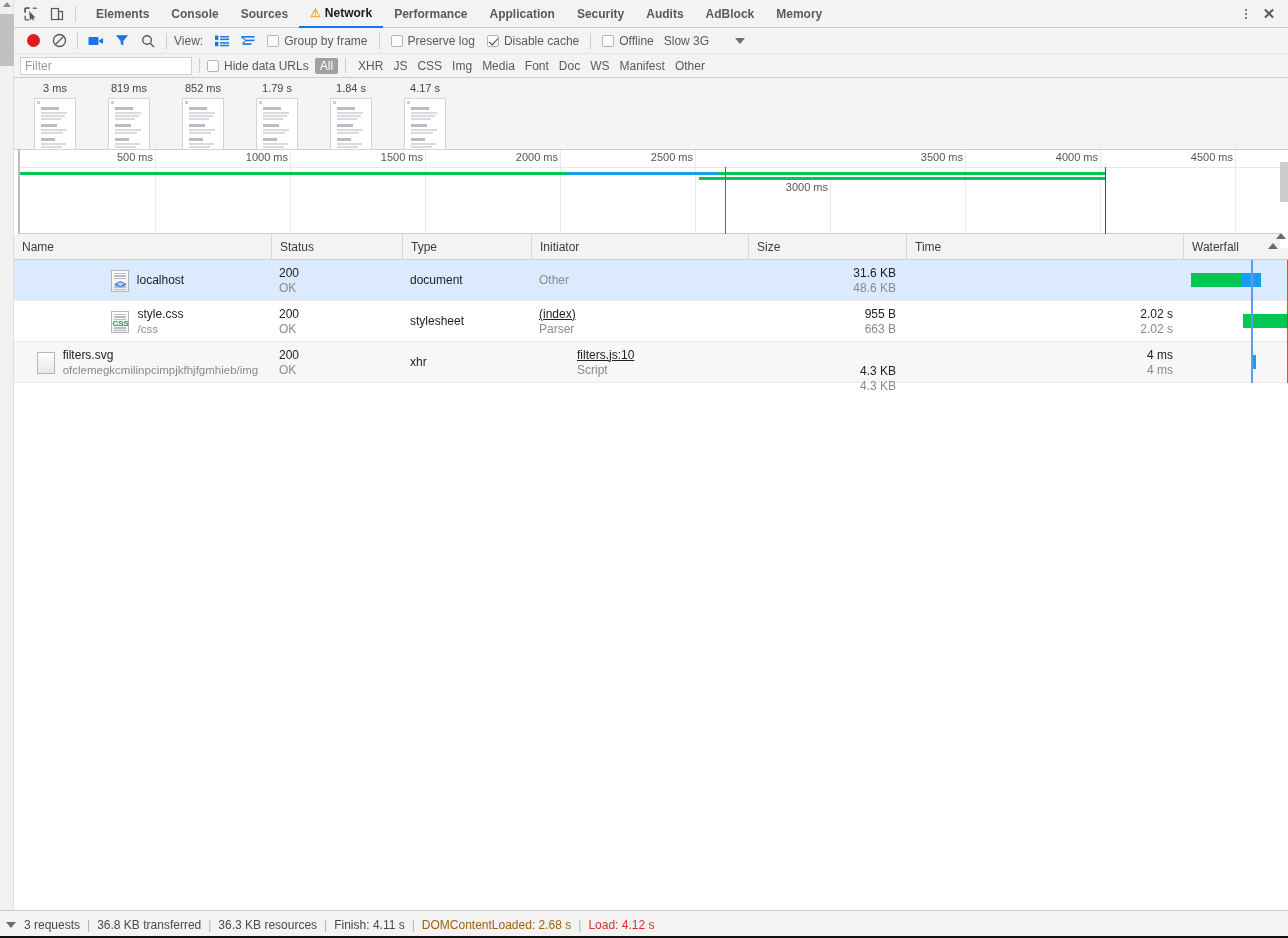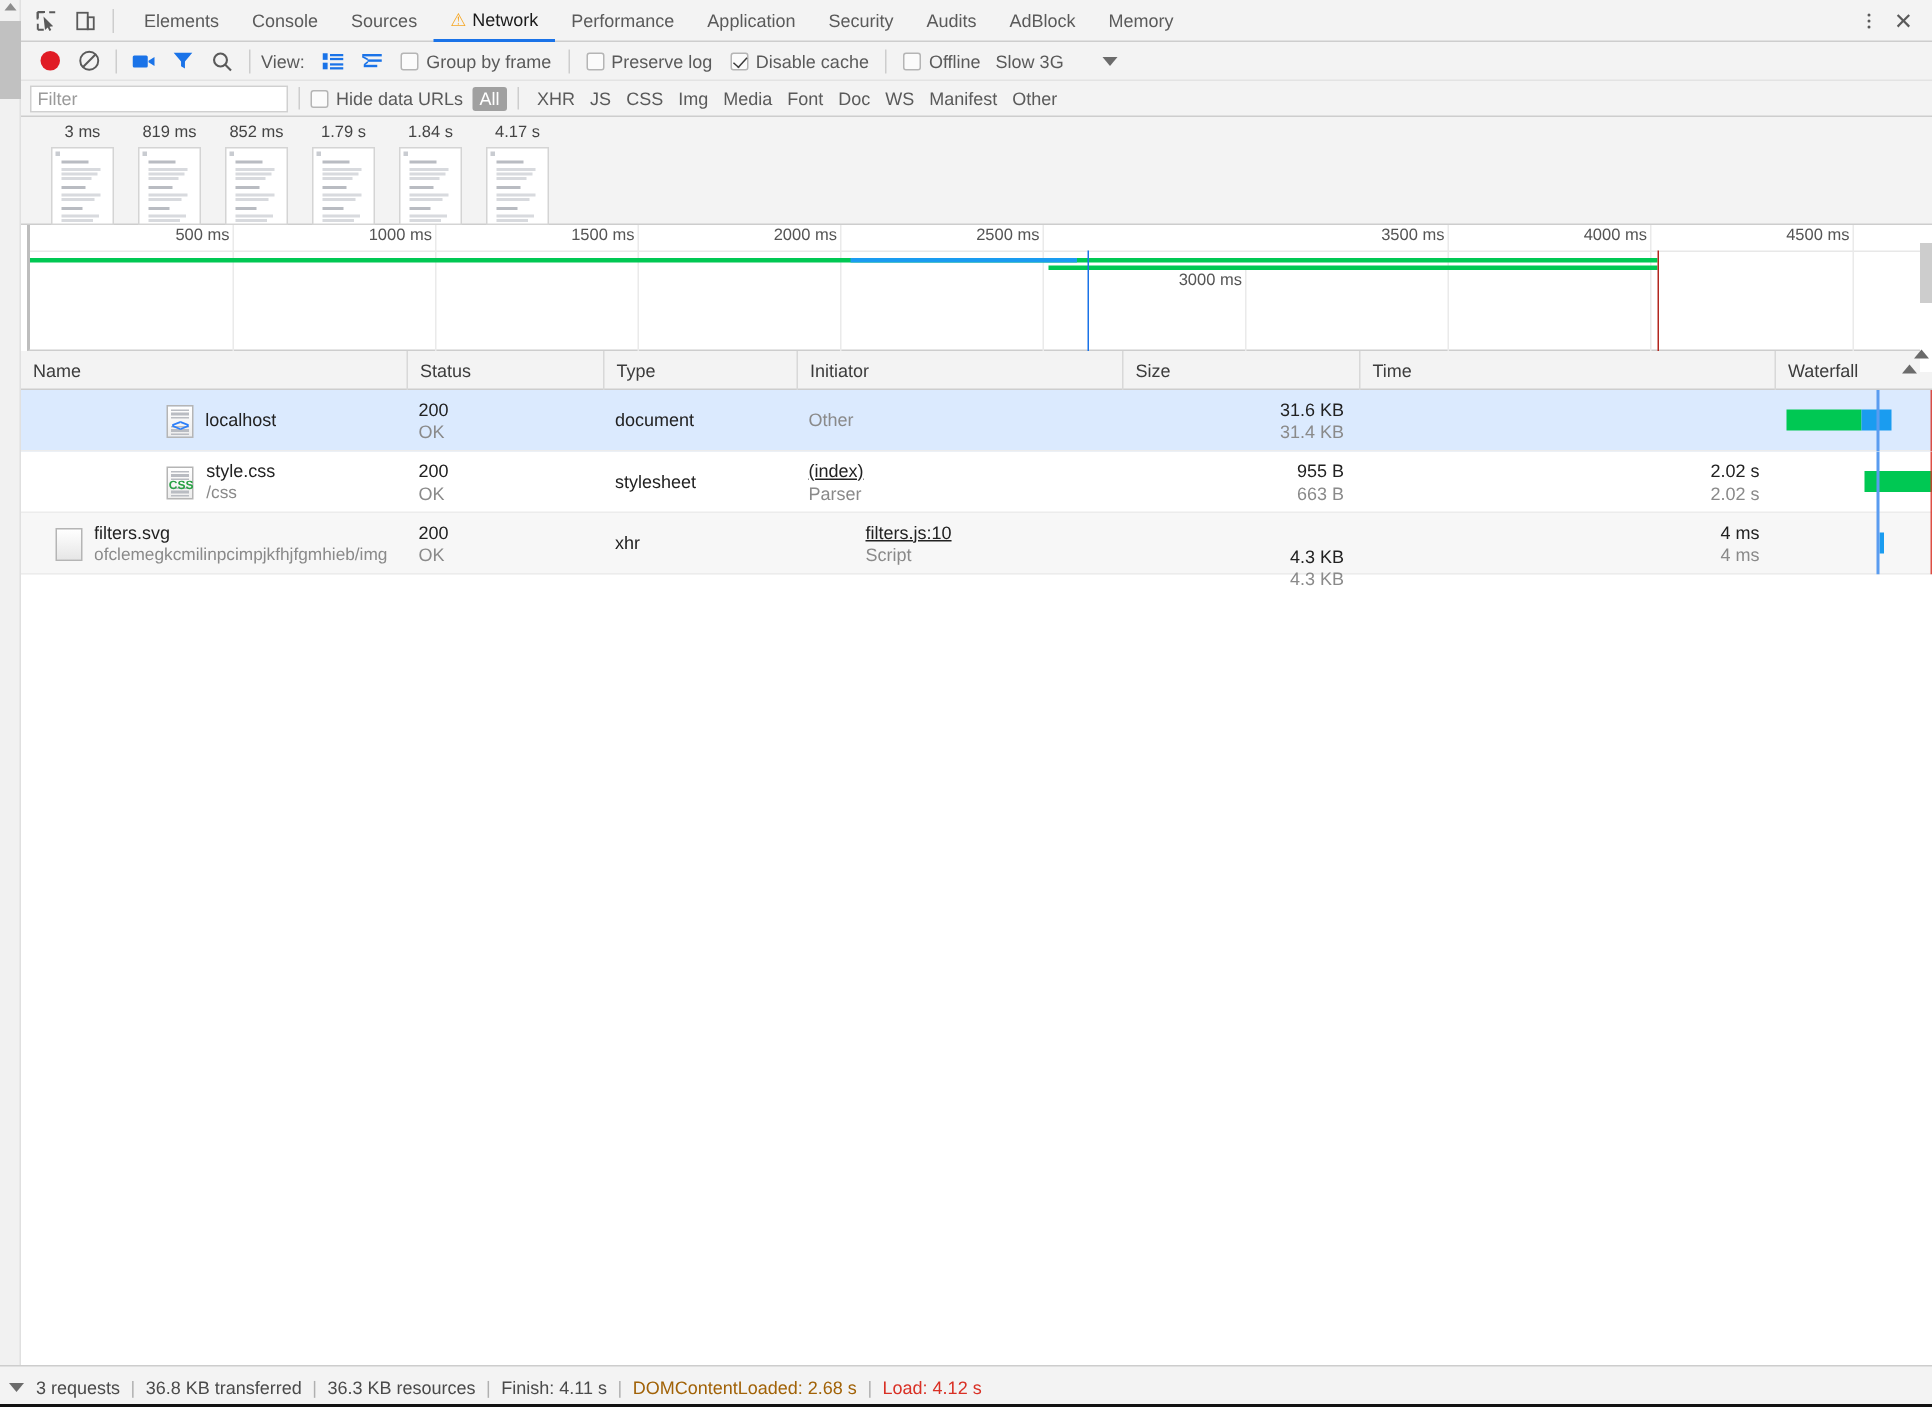--- a/index.html
+++ b/index.html
@@ -35,21 +35,21 @@
     background: #c1c1c1;
   }
 
   
   .main { position: absolute; left: 14px; top: 0; width: 1274px; height: 938px; }
 
   
   .tabbar {
     position: relative; height: 28px; background: #f3f3f3;
     border-bottom: 1px solid #cdcdcd;
-    display: flex; align-items: center;
+    display: flex; align-items: center; font-weight: bold;
   }
   .tool-icons { display: flex; align-items: center; padding: 0 4px; }
   .ticon {
     width: 26px; height: 26px; display: flex; align-items: center; justify-content: center;
     cursor: pointer;
   }
   .vsep { width: 1px; height: 16px; background: #cdcdcd; margin: 0 5px; }
   .tabs { display: flex; align-items: center; height: 28px; }
   .tab {
     padding: 0 11px; height: 28px; line-height: 28px;
@@ -107,21 +107,21 @@
   .fsep { width: 1px; height: 15px; background: #cdcdcd; margin: 0 7px; }
   .ftype {
     font-size: 12px; color: #5a5a5a; padding: 1px 5px; cursor: pointer;
     white-space: nowrap; border-radius: 2px;
   }
   .ftype.active { background: #a0a0a0; color: #fff; }
 
   
   .filmstrip {
     height: 72px; background: #f3f3f3; border-bottom: 1px solid #cdcdcd;
-    display: flex; align-items: center; padding: 4px 0 0 18px; gap: 12px;
+    display: flex; align-items: flex-start; padding: 4px 0 0 18px; gap: 28px;
   }
   .frame { width: 46px; display: flex; flex-direction: column; align-items: center; cursor: pointer; }
   .frame .ts { font-size: 11px; color: #444; margin-bottom: 4px; white-space: nowrap; }
   .frame .shot {
     width: 42px; height: 52px; background: #fff; border: 1px solid #d4d4d4;
     position: relative; overflow: hidden;
   }
   .frame .shot .ln { position: absolute; background: #d8dade; height: 2px; left: 6px; }
   .frame .shot .hd { position: absolute; background: #b9bcc2; height: 2.5px; left: 6px; }
   .frame .shot .corner { position:absolute; left:2px; top:2px; width:3px; height:3px; background:#c9ccd1; }
@@ -559,21 +559,21 @@
             <div class="l2">OK</div>
           </div>
           <div class="cell single" style="left: 388px; width: 129px;">
             <div class="l1">document</div>
           </div>
           <div class="cell " style="left: 517px; width: 217px;">
             <div class="l2">Other</div>
           </div>
           <div class="cell num" style="left: 734px; width: 158px;">
             <div class="l1">31.6 KB</div>
-            <div class="l2">31.4 KB</div>
+            <div class="l2">48.6 KB</div>
           </div>
           <div class="wf" style="left: 1169px; width: 105px;">
             <div class="wf-bar" style="left: 8px; width: 50px; background: rgb(0, 200, 83);"></div>
             <div class="wf-bar" style="left: 58px; width: 20px; background: rgb(26, 156, 240);"></div>
             <div class="wf-line" style="left: 68px; background: rgb(90, 156, 240);"></div>
             <div class="wf-line" style="left: 104px; background: rgb(217, 48, 37); opacity: 0.85;"></div>
           </div>
         </div>
         <div class="row">
           <div class="cell name-cell" style="left: 0px; width: 257px;">

